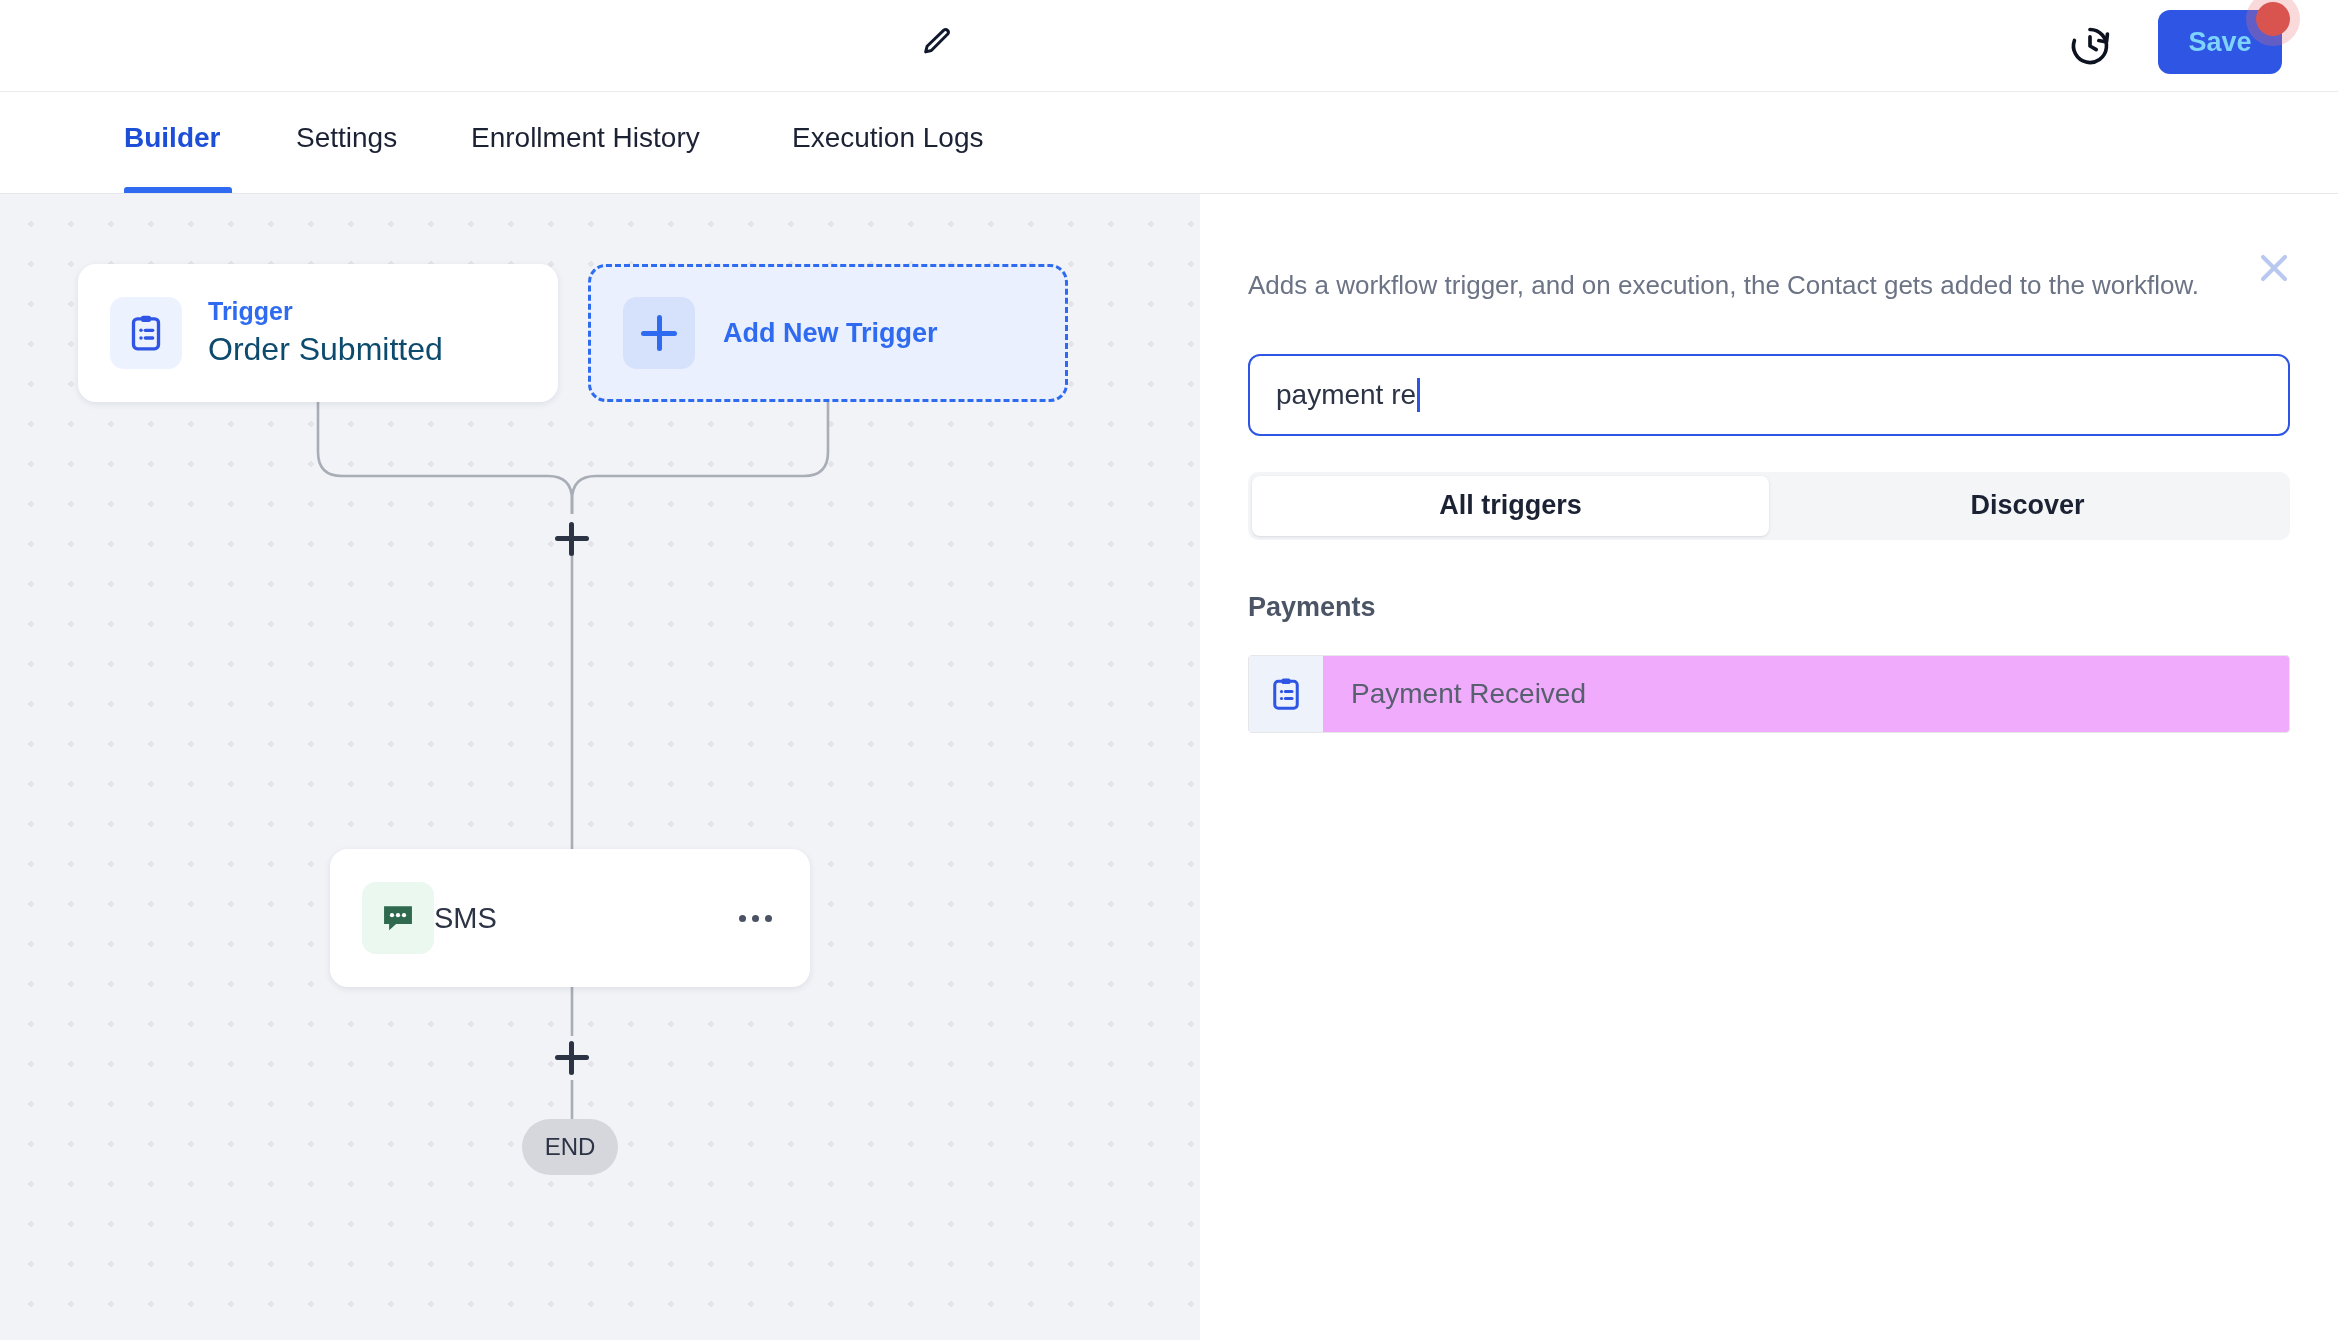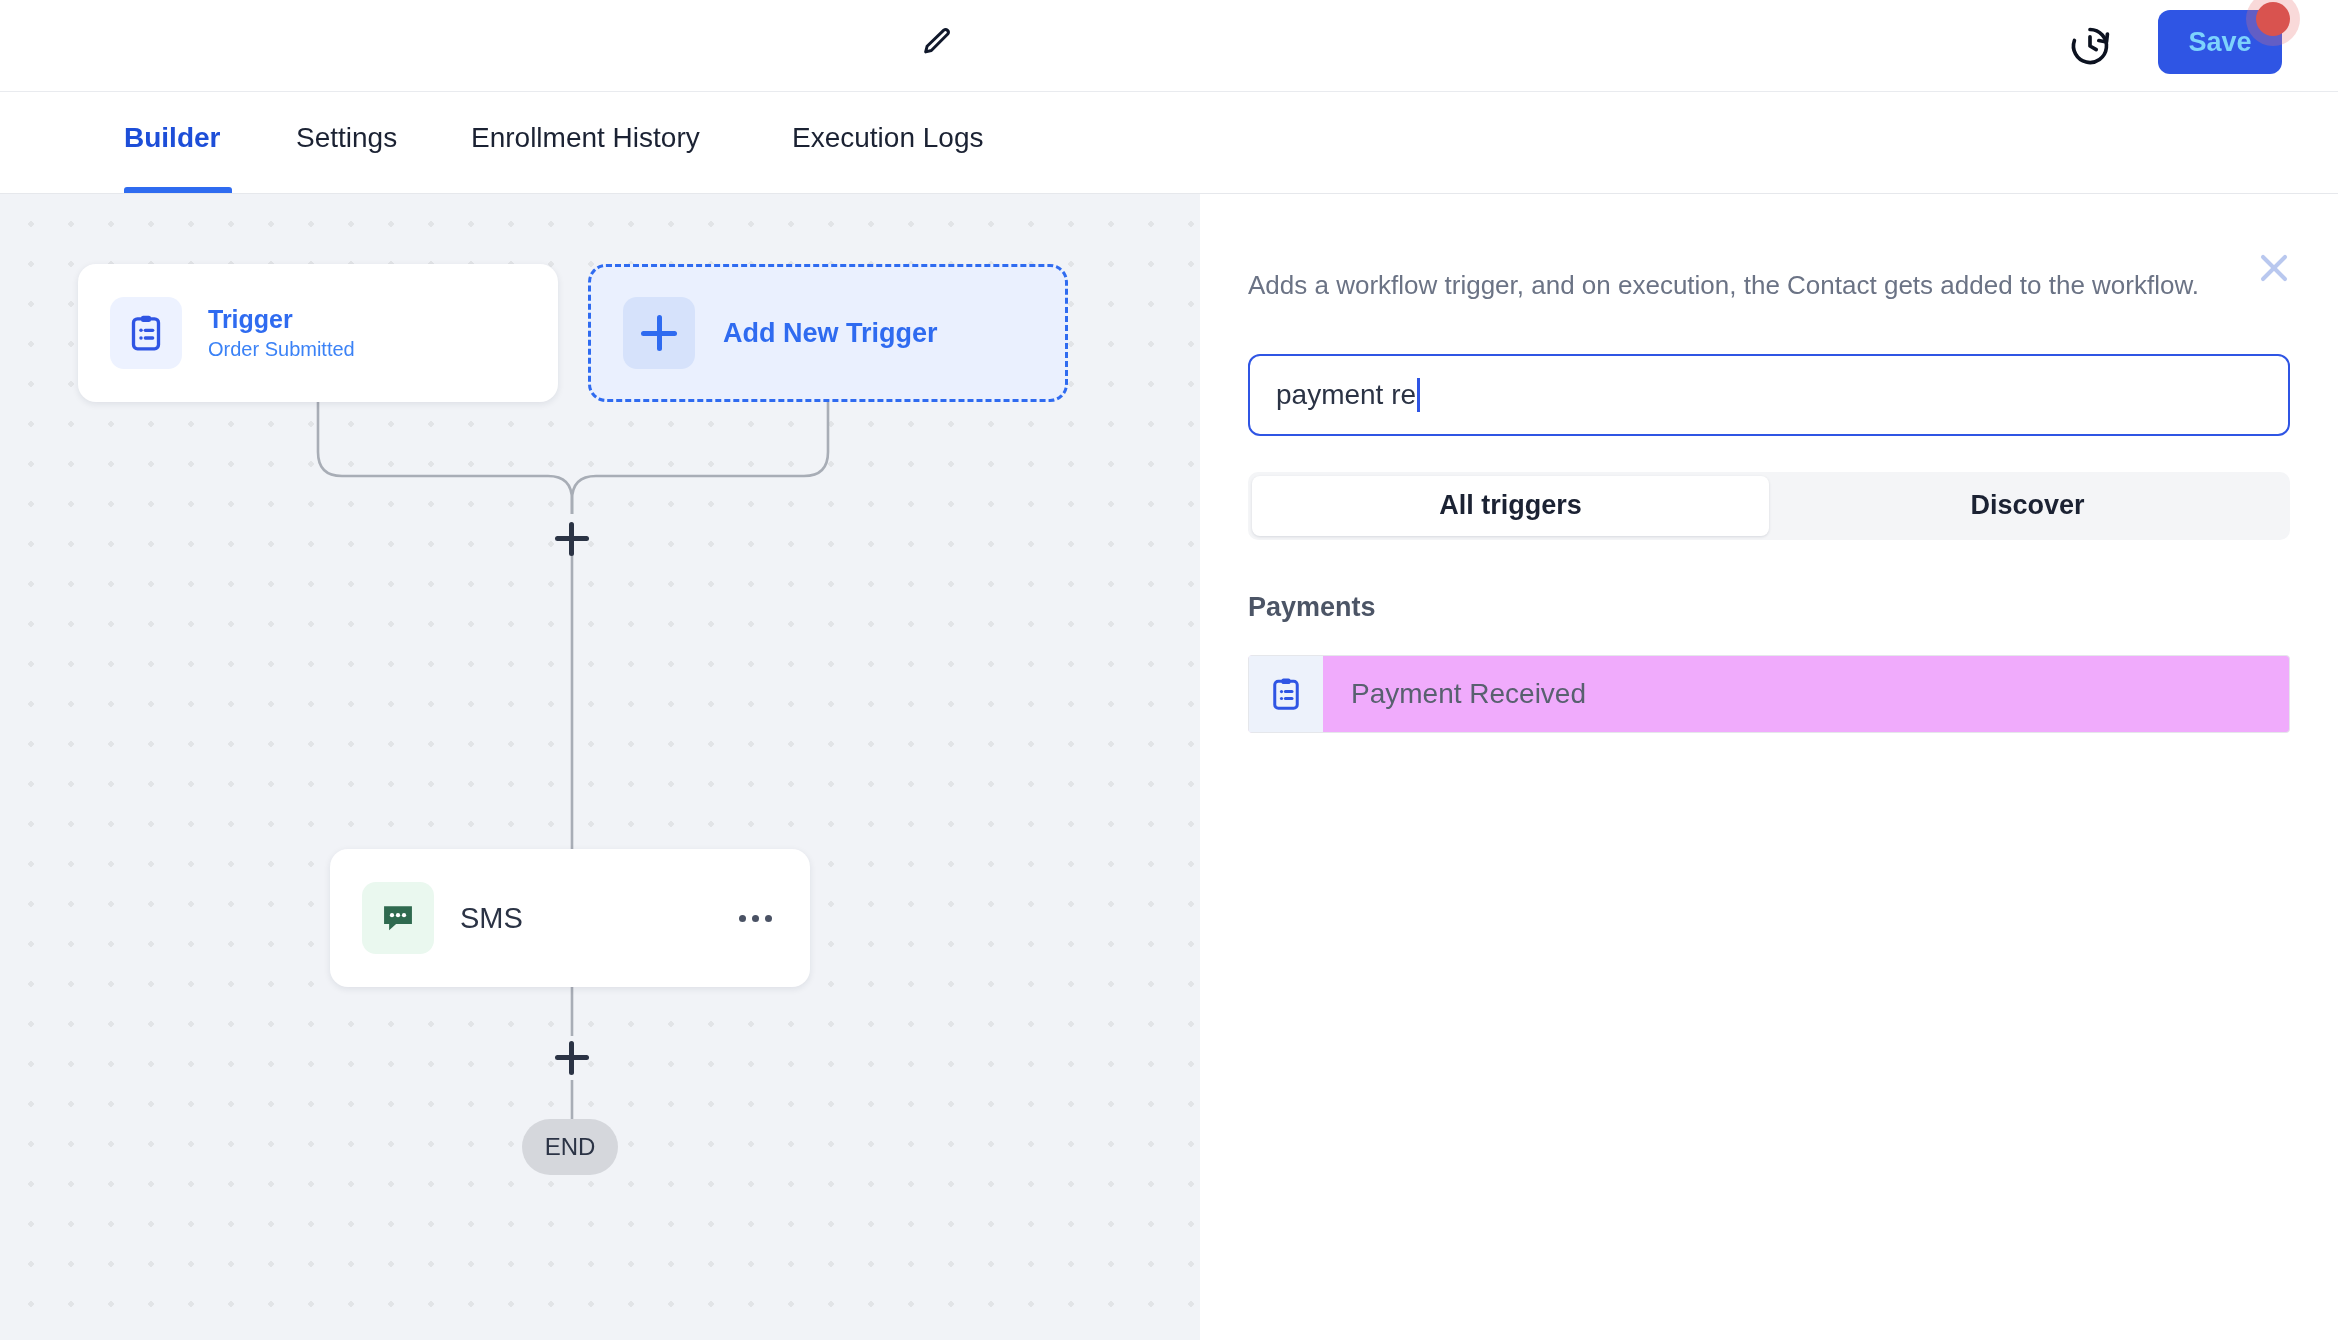--- a/index.html
+++ b/index.html
@@ -118,21 +118,21 @@
   }
   .node-ico {
     width: 72px; height: 72px; border-radius: 14px;
     display: flex; align-items: center; justify-content: center;
     flex: none;
   }
   .ico-blue { background: #edf2ff; }
   .ico-green { background: #eaf8ef; }
   .trig-text { margin-left: 26px; }
   .trig-title { font-size: 25px; font-weight: 600; color: #2f6bf0; line-height: 1.32; }
-  .trig-sub { font-size: 20px; color: #3b82f6; line-height: 1.32; }
+  .trig-sub { font-size: 32px; color: #0c4a6e; line-height: 1.32; }
 
   .node-addtrigger {
     position: absolute; left: 588px; top: 70px;
     width: 480px; height: 138px;
     background: #eaf0fe; border: 3px dashed #2f6bf0;
     border-radius: 18px;
     display: flex; align-items: center; padding-left: 32px;
     cursor: pointer;
   }
   .plus-box {
@@ -153,21 +153,21 @@
   }
 
   .node-sms {
     position: absolute; left: 330px; top: 655px;
     width: 480px; height: 138px;
     background: #ffffff; border-radius: 18px;
     box-shadow: 0 2px 7px rgba(20,30,60,0.09);
     display: flex; align-items: center; padding: 0 28px 0 32px;
     cursor: pointer;
   }
-  .sms-label { margin-left: 26px; font-size: 29px; color: #2b3345; flex: 1; }
+  .sms-label { font-size: 29px; color: #2b3345; flex: 1; }
   .dots-menu {
     display: flex; gap: 6px; cursor: pointer; padding: 10px;
   }
   .dots-menu i {
     width: 7px; height: 7px; border-radius: 50%;
     background: #4a5264; display: block;
   }
 
   .plus-node {
     position: absolute; width: 44px; height: 44px;

